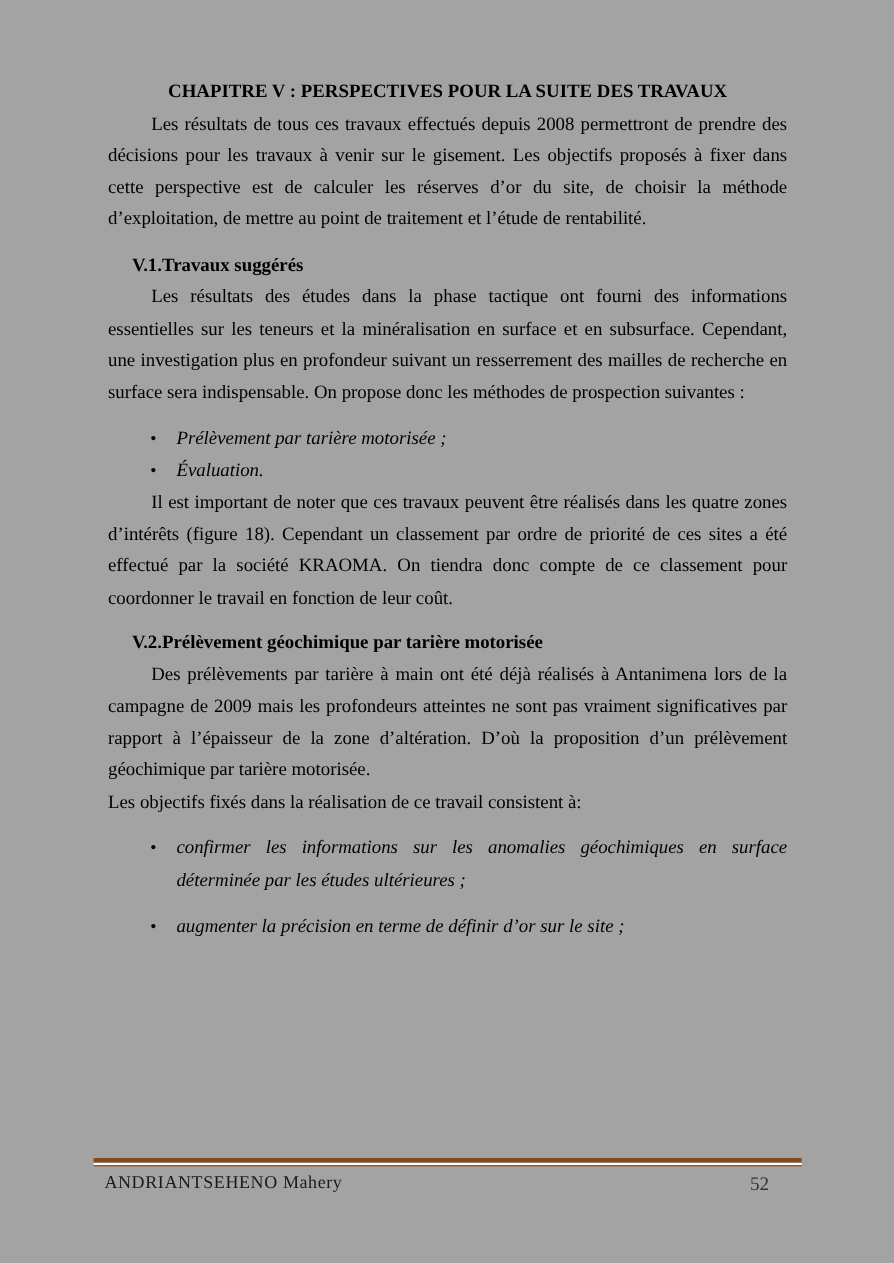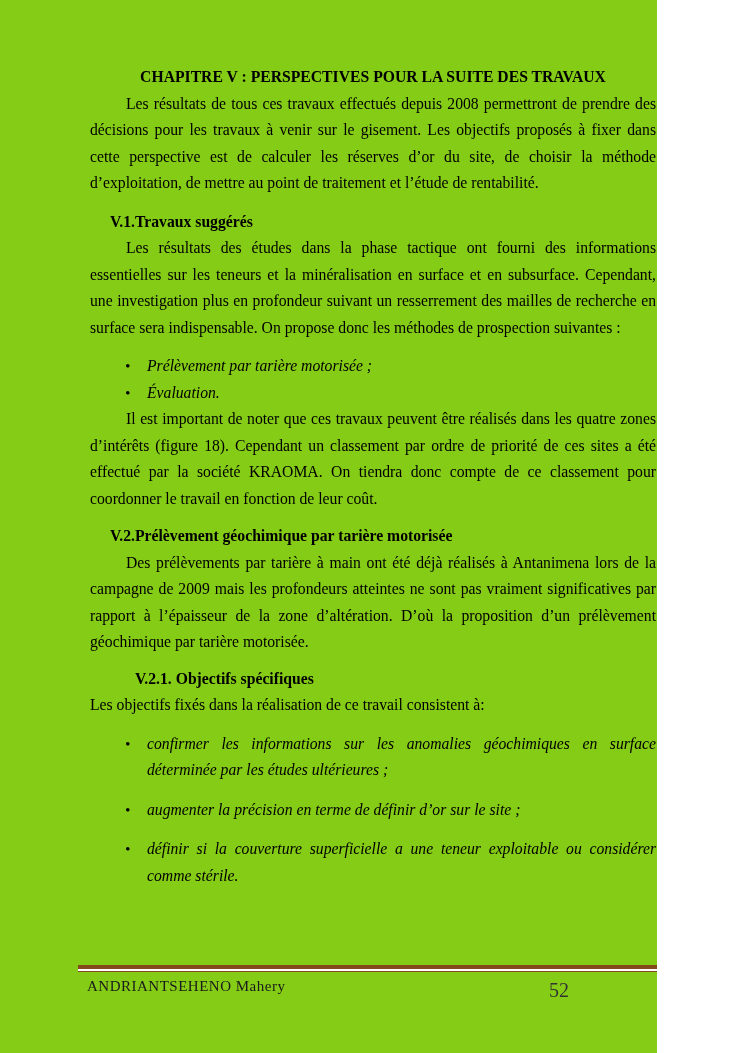--- a/index.html
+++ b/index.html
@@ -2,23 +2,23 @@
 <html><head>
 <meta charset="utf-8">
 <style>
   html, body {
     margin: 0;
     padding: 0;
     background: #ffffff;
   }
   .page {
     position: relative;
-    width: 657px;
+    width: 745px;
     height: 1053px;
-    background: #84cc16;
+    background: #a3a3a3;
     font-family: "Liberation Serif", serif;
     color: #000000;
     overflow: hidden;
   }
   .content {
     position: absolute;
     top: 64px;
     left: 90px;
     width: 566px;
     font-size: 15.7px;
@@ -94,24 +94,24 @@
     position: absolute;
     left: 87px;
     top: 978px;
     font-family: cursive;
     font-size: 15px;
     letter-spacing: 0.5px;
     color: #1a1a1a;
   }
   .footer-pagenum {
     position: absolute;
-    right: 88px;
+    right: 104px;
     top: 979px;
     font-family: "Liberation Serif", serif;
-    font-size: 20px;
+    font-size: 16px;
     color: #333333;
   }
 </style>
 </head>
 <body>
 
 <div class="page">
   <div class="content">
 
     <p class="chapter-title">CHAPITRE V : PERSPECTIVES POUR LA SUITE DES TRAVAUX</p>
@@ -126,28 +126,26 @@
       <li>Prélèvement par tarière motorisée ;</li>
       <li>Évaluation.</li>
     </ul>
 
     <p class="para mt">Il est important de noter que ces travaux peuvent être réalisés dans les quatre zones d’intérêts (figure 18). Cependant un classement par ordre de priorité de ces sites a été effectué par la société KRAOMA. On tiendra donc compte de ce classement pour coordonner le travail en fonction de leur coût.</p>
 
     <p class="sec-heading v2">V.2.Prélèvement géochimique par tarière motorisée</p>
 
     <p class="para">Des prélèvements par tarière à main ont été déjà réalisés à Antanimena lors de la campagne de 2009 mais les profondeurs atteintes ne sont pas vraiment significatives par rapport à l’épaisseur de la zone d’altération. D’où la proposition d’un prélèvement géochimique par tarière motorisée.</p>
 
-    <p class="subsec-heading">V.2.1.  Objectifs spécifiques</p>
 
     <p class="lead-line">Les objectifs fixés dans la réalisation de ce travail consistent à:</p>
 
     <ul class="bullets spaced">
       <li>confirmer les informations sur les anomalies géochimiques en surface déterminée par les études ultérieures ;</li>
       <li>augmenter la précision en terme de définir d’or sur le site ;</li>
-      <li>définir si la couverture superficielle a une teneur exploitable ou considérer comme stérile.</li>
     </ul>
 
   </div>
 
   <div class="footer-rule">
     <div class="thick"></div>
     <div class="gap"></div>
     <div class="thin"></div>
   </div>
 

